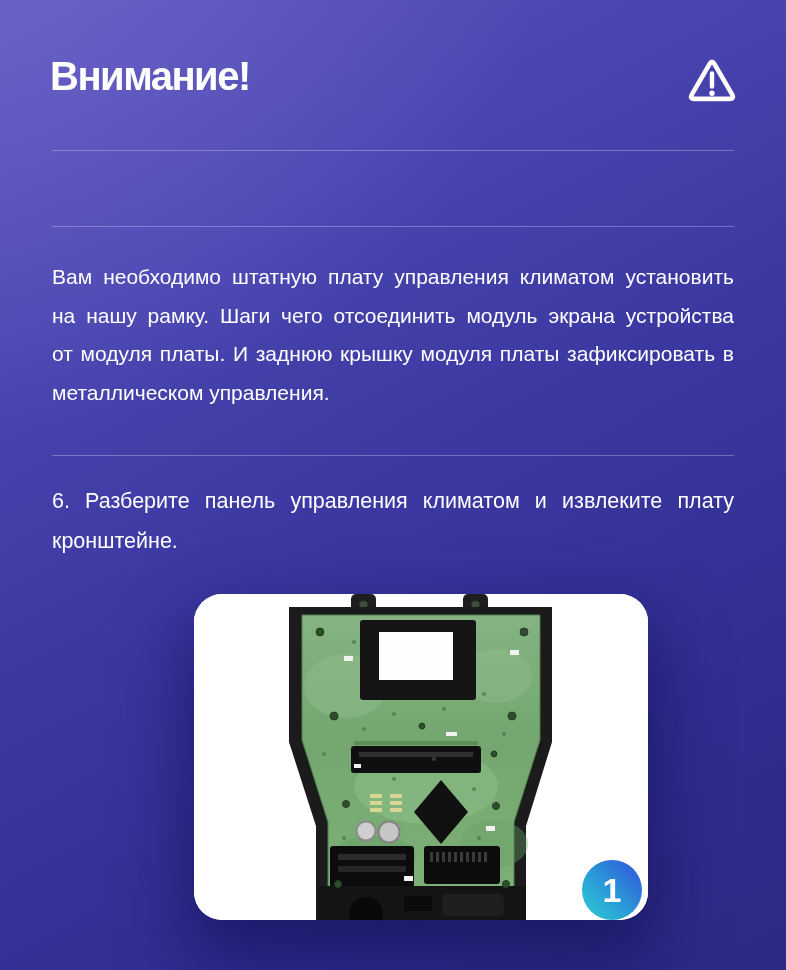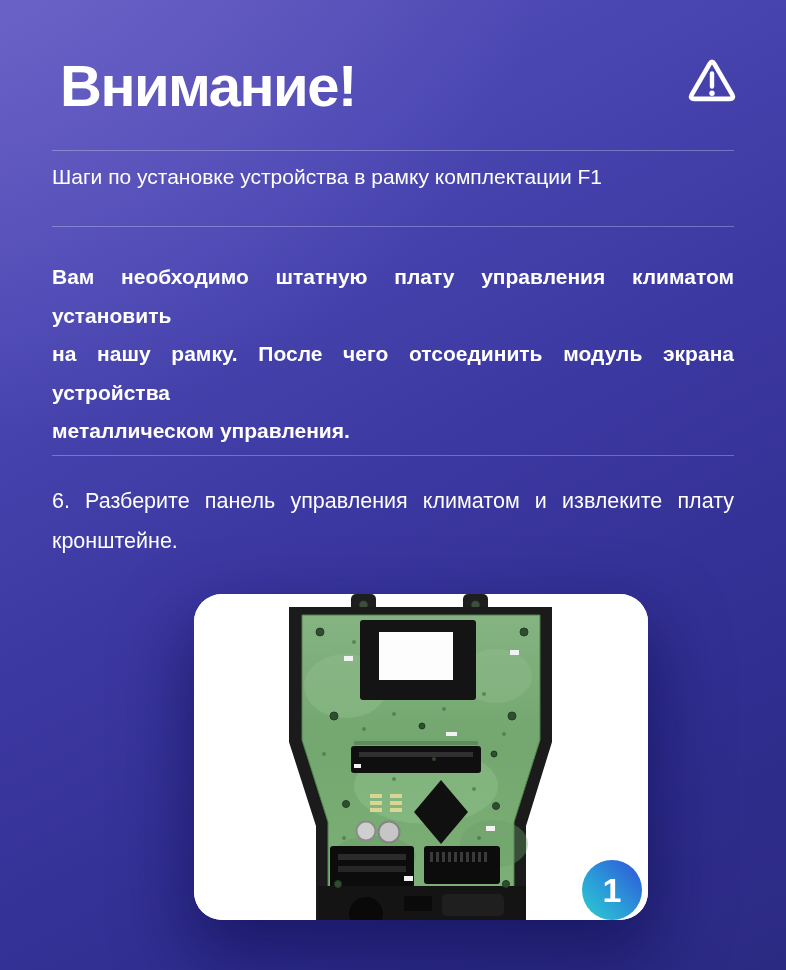--- a/index.html
+++ b/index.html
@@ -7,33 +7,33 @@
     position:relative;
     width:786px;height:970px;
     overflow:hidden;
     font-family:"Liberation Sans","DejaVu Sans",sans-serif;
     color:#ffffff;
     background:
       radial-gradient(120% 85% at -5% -8%, rgba(125,115,215,0.55), rgba(125,115,215,0) 62%),
       linear-gradient(152deg,#5b53b8 0%,#4b47b2 24%,#3b37a0 52%,#302e90 78%,#2b2a82 100%);
   }
   .title{
-    position:absolute;left:50px;top:44px;margin:10px;
-    font-size:58px;line-height:64px;font-weight:700;letter-spacing:-1.5px;
+    position:absolute;left:50px;top:44px;margin:0;
+    font-size:40px;line-height:64px;font-weight:700;letter-spacing:-1.5px;
   }
   .warn-icon{position:absolute;left:686px;top:55px;width:52px;height:50px;}
   .sep{position:absolute;left:52px;width:682px;height:1px;background:rgba(255,255,255,0.28);}
   .sep1{top:150px;} .sep2{top:226px;} .sep3{top:455px;}
   .subtitle{
     position:absolute;left:52px;top:162px;width:682px;
     font-size:21px;line-height:30px;font-weight:400;
   }
   .intro{
     position:absolute;left:52px;top:258px;width:682px;
-    font-size:21px;line-height:38.5px;font-weight:700;
+    font-size:21px;line-height:38.5px;font-weight:400;
   }
   .step{
     position:absolute;left:52px;top:481px;width:682px;
     font-size:21.5px;line-height:40px;font-weight:400;
   }
   .jline{text-align:justify;text-align-last:justify;}
   .card{
     position:absolute;left:194px;top:594px;width:454px;height:326px;
     background:#ffffff;border-radius:28px;
     box-shadow:0 32px 70px 6px rgba(12,12,78,0.60);
@@ -57,27 +57,27 @@
   <div class="warn-icon">
     <svg width="52" height="50" viewBox="0 0 52 48">
       <path d="M23.8 7.6 Q26 3.8 28.2 7.6 L46.2 38.6 Q48.4 42.9 43.6 42.9 L8.4 42.9 Q3.6 42.9 5.8 38.6 Z" fill="none" stroke="#ffffff" stroke-width="4.6" stroke-linejoin="round"></path>
       <line x1="26" y1="17.5" x2="26" y2="30.5" stroke="#ffffff" stroke-width="4.4" stroke-linecap="round"></line>
       <circle cx="26" cy="37.2" r="2.7" fill="#ffffff"></circle>
     </svg>
   </div>
 
   <div class="sep sep1"></div>
 
-  <div class="subtitle">Шаги по установке устройства в рамку комплектации F1</div>
 
   <div class="sep sep2"></div>
 
   <div class="intro">
     <div class="jline">Вам необходимо штатную плату управления климатом установить</div>
-    <div class="jline">на нашу рамку. После чего отсоединить модуль экрана устройства</div>
+    <div class="jline">на нашу рамку. Шаги чего отсоединить модуль экрана устройства</div>
+    <div class="jline">от модуля платы. И заднюю крышку модуля платы зафиксировать в</div>
     <div>металлическом управления.</div>
   </div>
 
   <div class="sep sep3"></div>
 
   <div class="step">
     <div class="jline">6. Разберите панель управления климатом и извлеките плату</div>
     <div>кронштейне.</div>
   </div>
 

